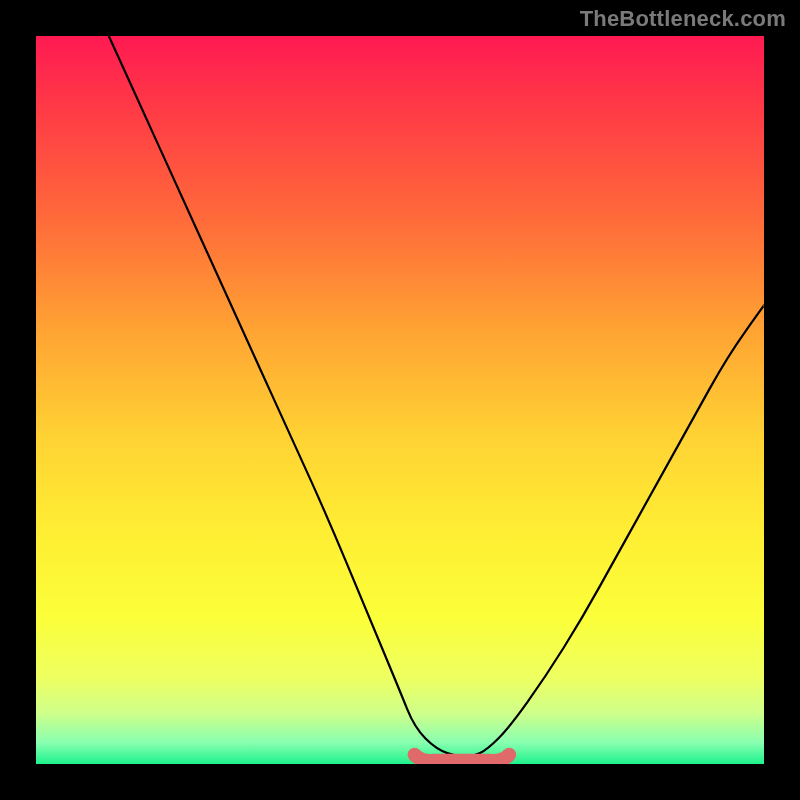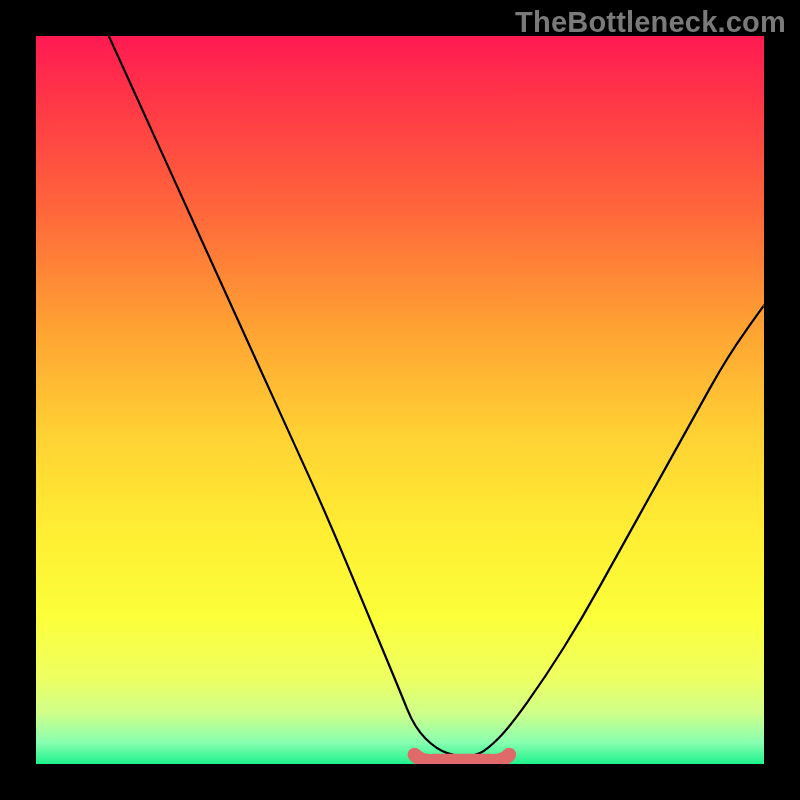--- a/index.html
+++ b/index.html
@@ -15,21 +15,21 @@
     position: relative;
     width: 800px;
     height: 800px;
     background: #000;
   }
   .watermark {
     position: absolute;
     top: 6px;
     right: 14px;
     color: #7a7a7a;
-    font-size: 29px;
+    font-size: 22px;
     font-weight: bold;
     letter-spacing: 0.2px;
     z-index: 5;
   }
   .plot-area {
     position: absolute;
     left: 36px;
     top: 36px;
     width: 728px;
     height: 728px;

